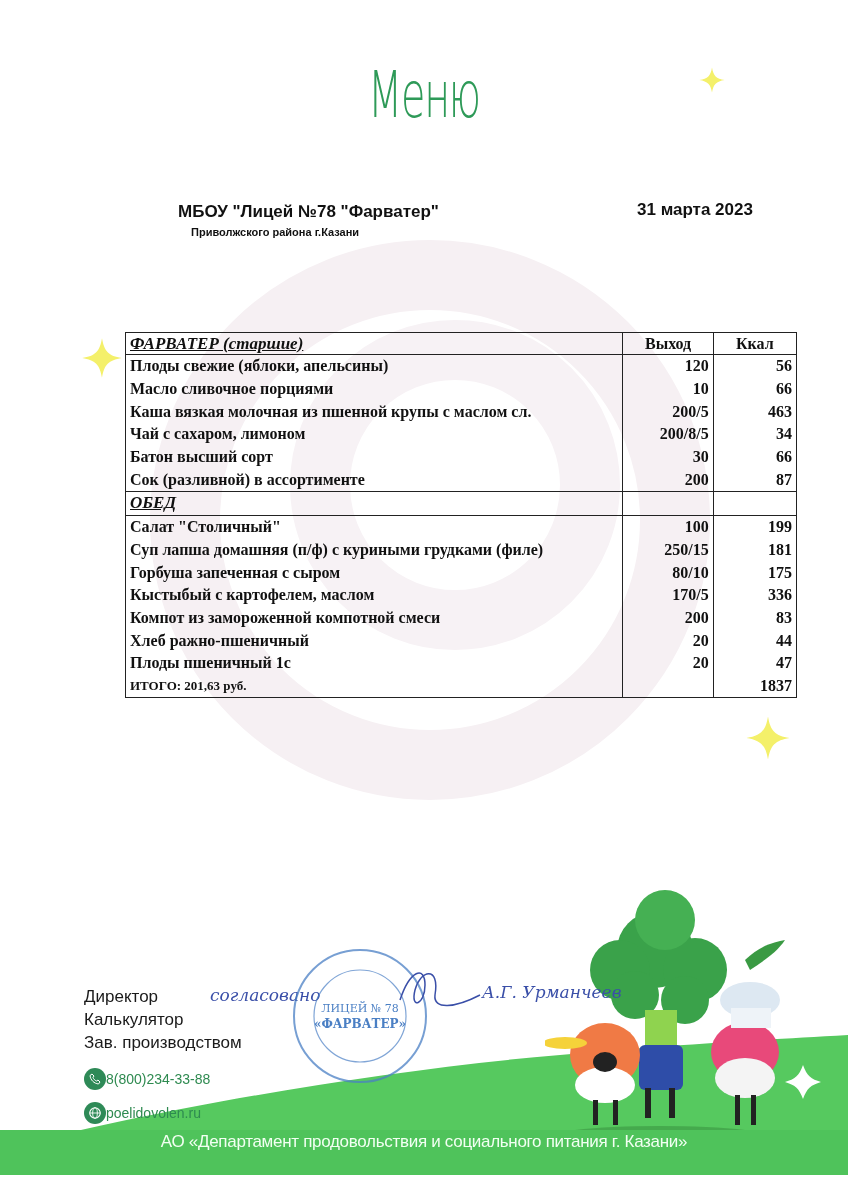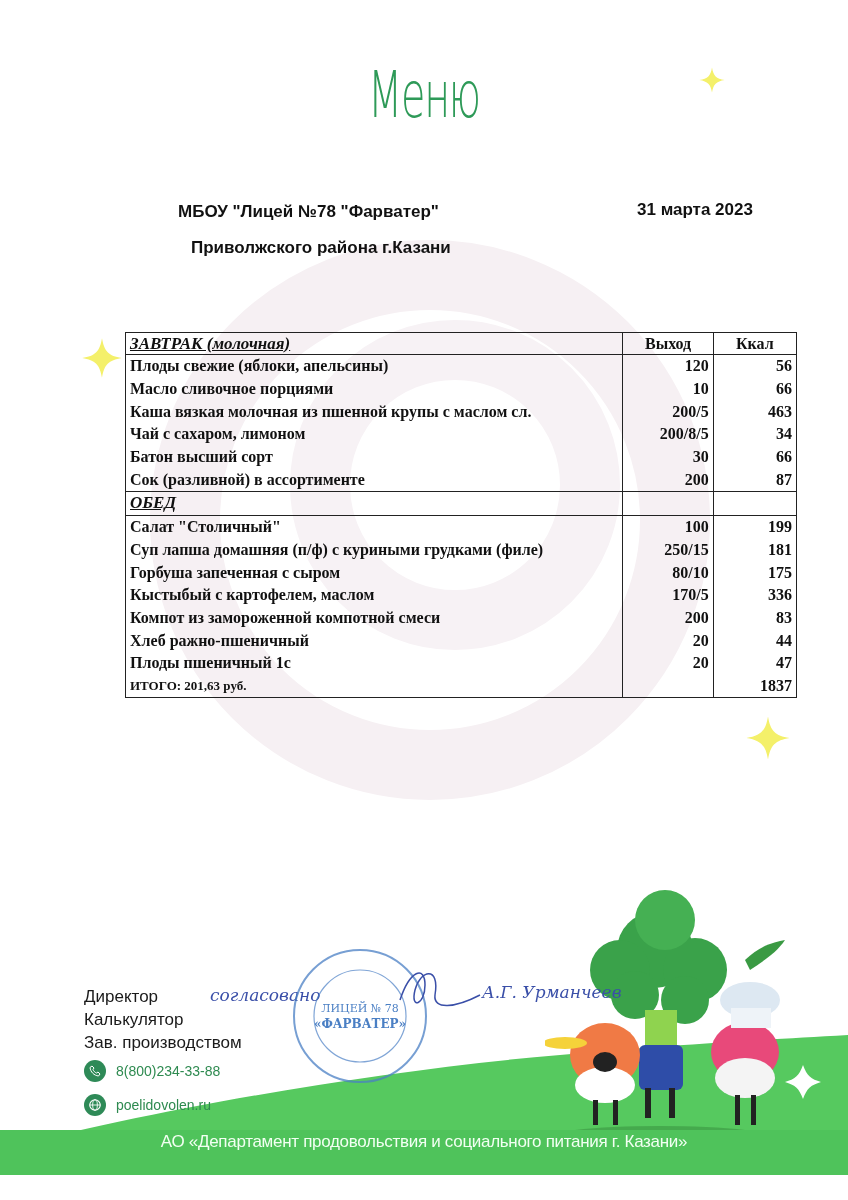--- a/index.html
+++ b/index.html
@@ -16,21 +16,21 @@
   .sw1 { left: 150px; top: 240px; width: 560px; height: 560px; border-width: 70px; box-sizing: border-box; }
   .sw2 { left: 290px; top: 320px; width: 330px; height: 330px; border-width: 60px; box-sizing: border-box; border-color: #f7f2f5; }
   .star { position: absolute; }
   .title {
     position: absolute; left: 368px; top: 58px;
     font-family: "DejaVu Sans", sans-serif; font-weight: 300;
     font-size: 64px; color: #2e9a58; letter-spacing: -2px;
     transform: scaleX(0.62); transform-origin: left top;
   }
   .org1 { position: absolute; left: 178px; top: 202px; font-weight: bold; font-size: 17px; }
-  .org2 { position: absolute; left: 191px; top: 238px; font-weight: bold; font-size: 17px; }
+  .org2 { position: absolute; left: 191px; top: 226px; font-weight: bold; font-size: 11px; }
   .date { position: absolute; left: 637px; top: 200px; font-weight: bold; font-size: 17px; text-align: right; }
 
   table.menu {
     position: absolute; left: 125px; top: 332px; width: 672px;
     border-collapse: collapse;
     font-family: "Liberation Serif", serif; font-weight: bold; font-size: 16px;
     border: 1.5px solid #222;
   }
   table.menu td { padding: 0 4px; height: 22.7px; line-height: 20px; white-space: nowrap; }
   table.menu td.c1 { width: 490px; }
@@ -46,21 +46,21 @@
     position: absolute; left: 0; top: 1000px; width: 848px; height: 175px;
   }
   .footer-band {
     position: absolute; left: 0; top: 1130px; width: 848px; height: 45px;
   }
   .footer-text {
     position: absolute; left: 0; width: 848px; top: 1132px; text-align: center;
     color: #f2fff2; font-size: 17px; letter-spacing: -0.3px;
   }
   .sign-labels { position: absolute; left: 84px; top: 985px; font-size: 17px; line-height: 23px; color: #1a1a1a; }
-  .contact { position: absolute; left: 84px; display: flex; align-items: center; gap: 10px; font-size: 14px; color: #2e8a50; }
+  .contact { position: absolute; left: 84px; display: flex; align-items: center; font-size: 14px; color: #2e8a50; margin-top: 8px; }
   .contact .ic {
     width: 22px; height: 22px; border-radius: 50%; background: #2e8a57;
     display: flex; align-items: center; justify-content: center;
   }
   .stamp {
     position: absolute; left: 290px; top: 946px; width: 140px; height: 140px;
   }
   .handwrite {
     position: absolute; font-family: "DejaVu Serif", serif; font-style: italic;
     color: #3a4fa8; font-size: 17px;
@@ -84,21 +84,21 @@
 </svg>
 
 <div class="title">Меню</div>
 <div class="org1">МБОУ "Лицей №78 "Фарватер"</div>
 <div class="org2">Приволжского района г.Казани</div>
 <div class="date">31 марта 2023</div>
 
 <table class="menu">
   <tbody>
       <tr class="head section">
-    <td class="c1">ЗАВТРАК (молочная)</td>
+    <td class="c1">ФАРВАТЕР (старшие)</td>
     <td class="c2">Выход</td>
     <td class="c3">Ккал</td>
   </tr>
   <tr>
     <td class="c1">Плоды свежие (яблоки, апельсины)</td>
     <td class="c2">120</td>
     <td class="c3">56</td>
   </tr>
   <tr>
     <td class="c1">Масло сливочное порциями</td>

